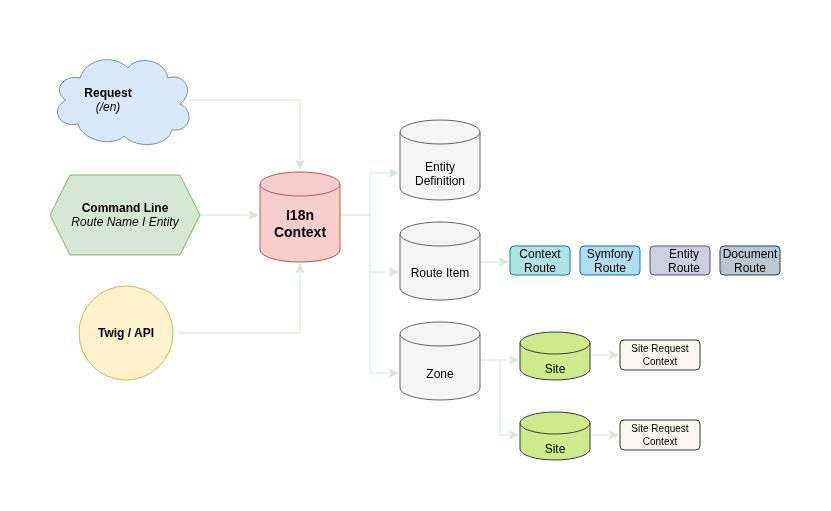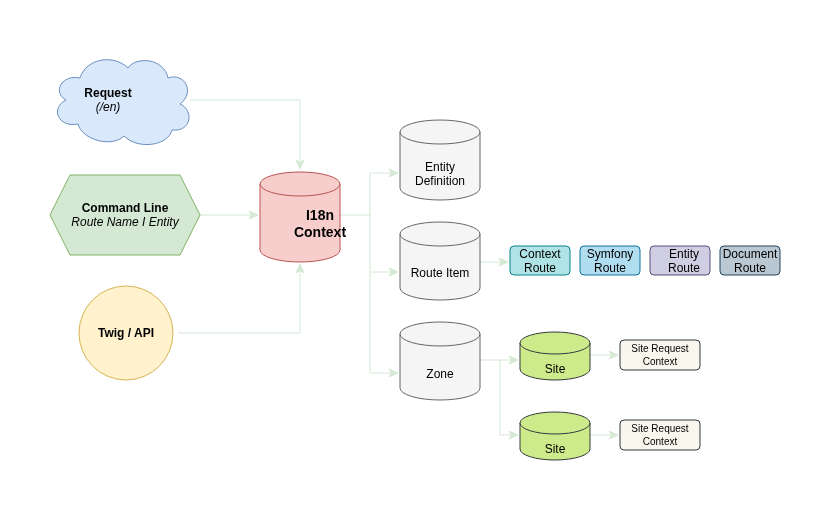--- a/index.html
+++ b/index.html
@@ -1,21 +1,21 @@
 <!DOCTYPE html>
 <html><head>
 <meta charset="utf-8">
 <style>
   html, body { margin:0; padding:0; background:#ffffff; }
   body { width:831px; height:511px; position:relative; overflow:hidden; font-family:"Liberation Sans", sans-serif; }
   svg { position:absolute; left:0; top:0; }
   .lbl { position:absolute; display:flex; flex-direction:column; align-items:center; justify-content:center; text-align:center; color:#000; font-size:12px; line-height:14px; }
   .bold { font-weight:bold; }
   .ital { font-style:italic; }
-  .big { font-size:14px; line-height:17px;margin-left:20px; }
+  .big { font-size:14px; line-height:17px; }
   .small { font-size:10px; line-height:13px;border-radius:11px; }
 </style>
 </head>
 <body>
 
 <svg width="831" height="511" viewBox="0 0 831 511">
   <defs>
     <marker id="arr" markerWidth="10" markerHeight="10" refX="8" refY="5" orient="auto" markerUnits="userSpaceOnUse">
       <path d="M0,1 L9,5 L0,9 L2.5,5 Z" fill="#d5e8d4" stroke="#d5e8d4" stroke-width="1"></path>
     </marker>

